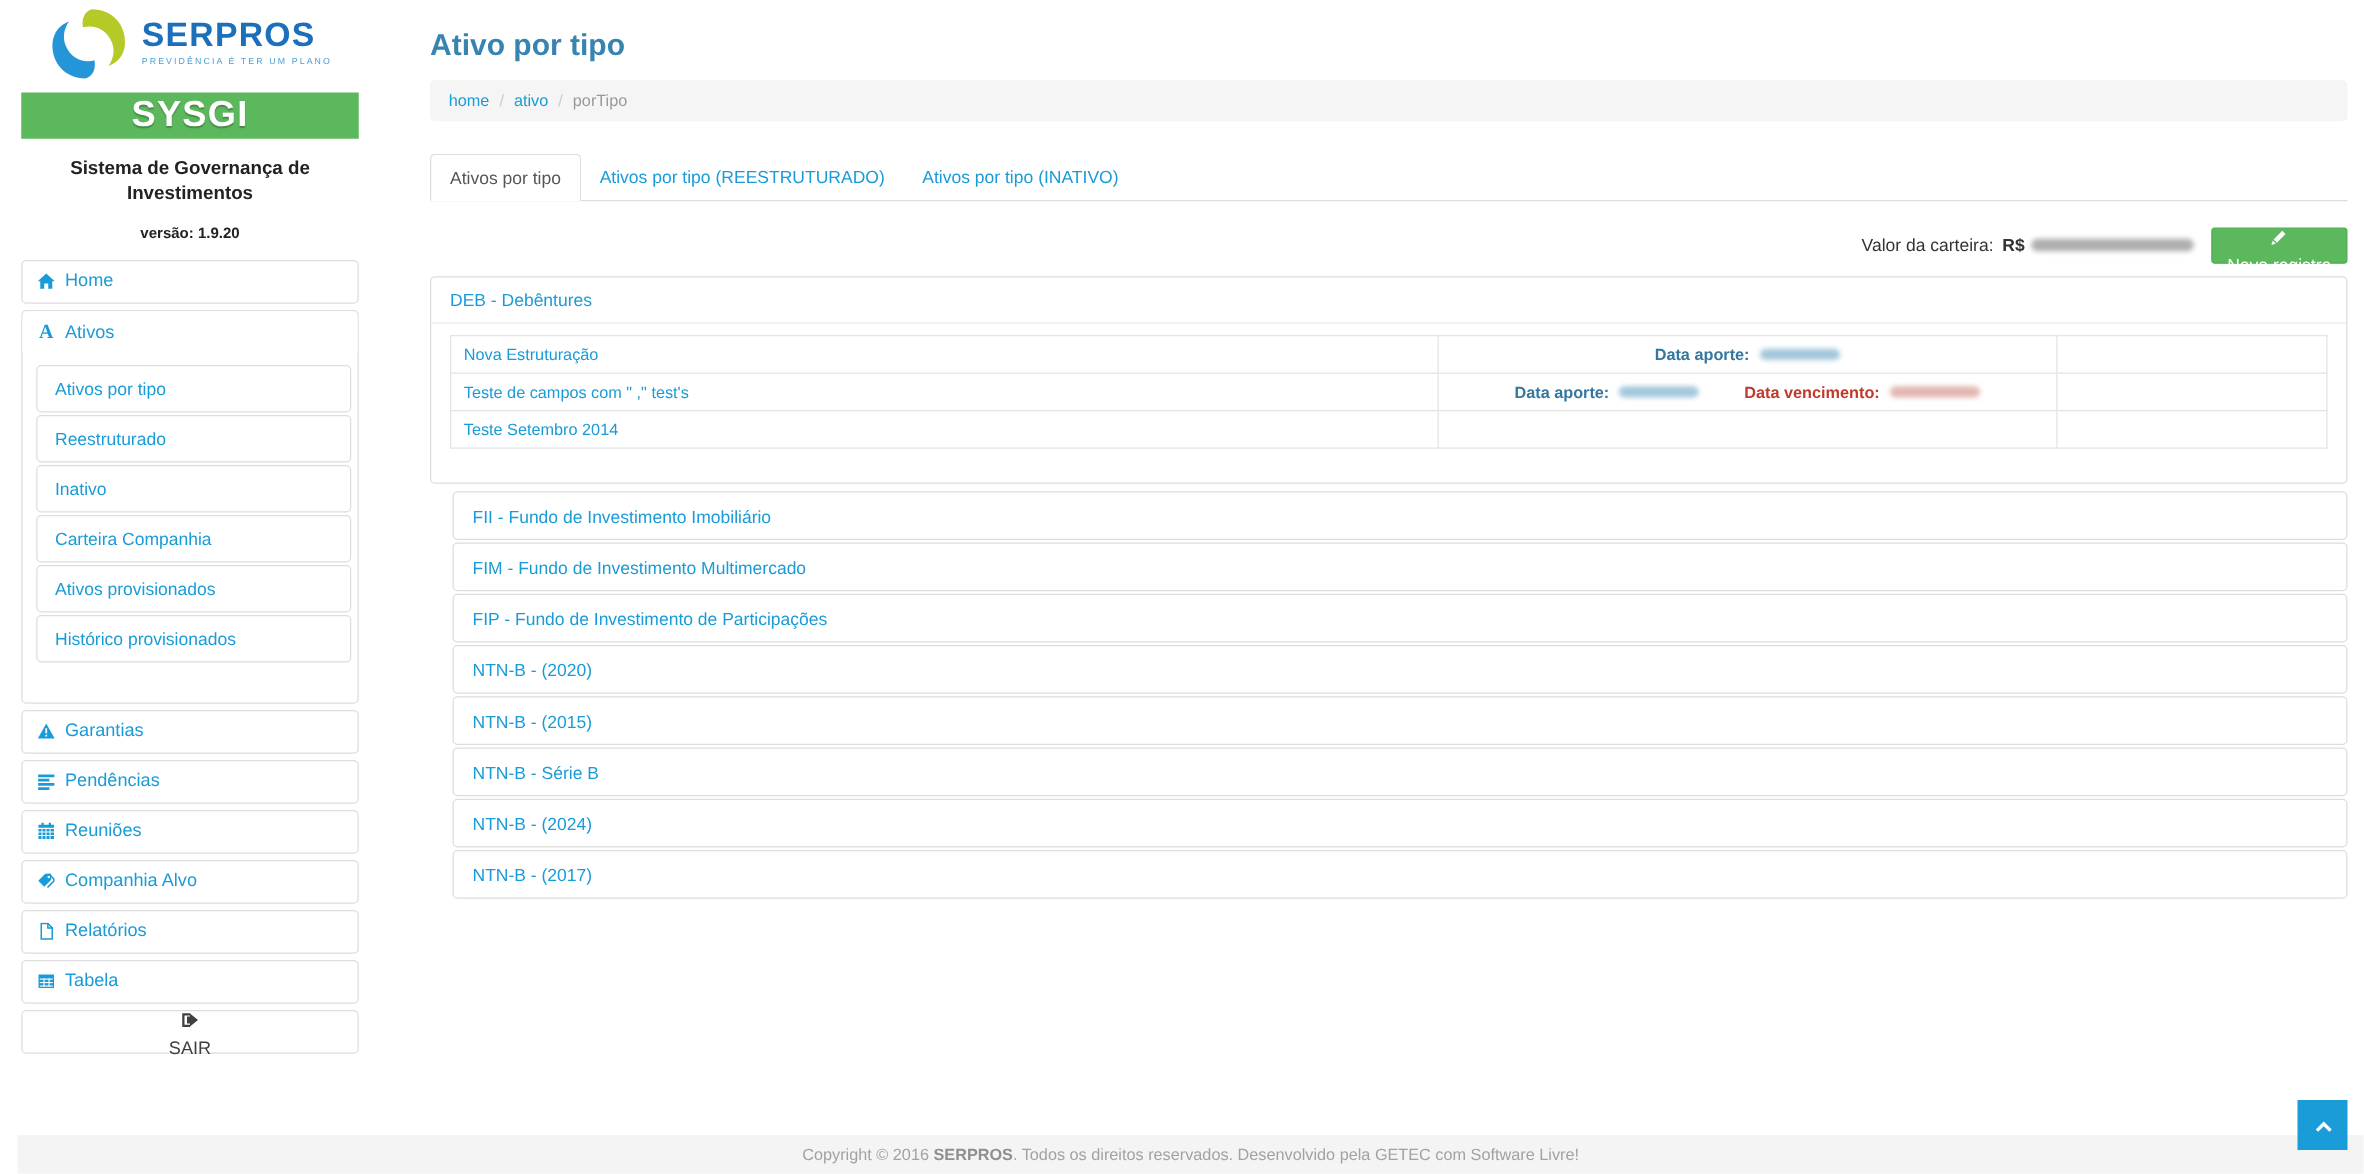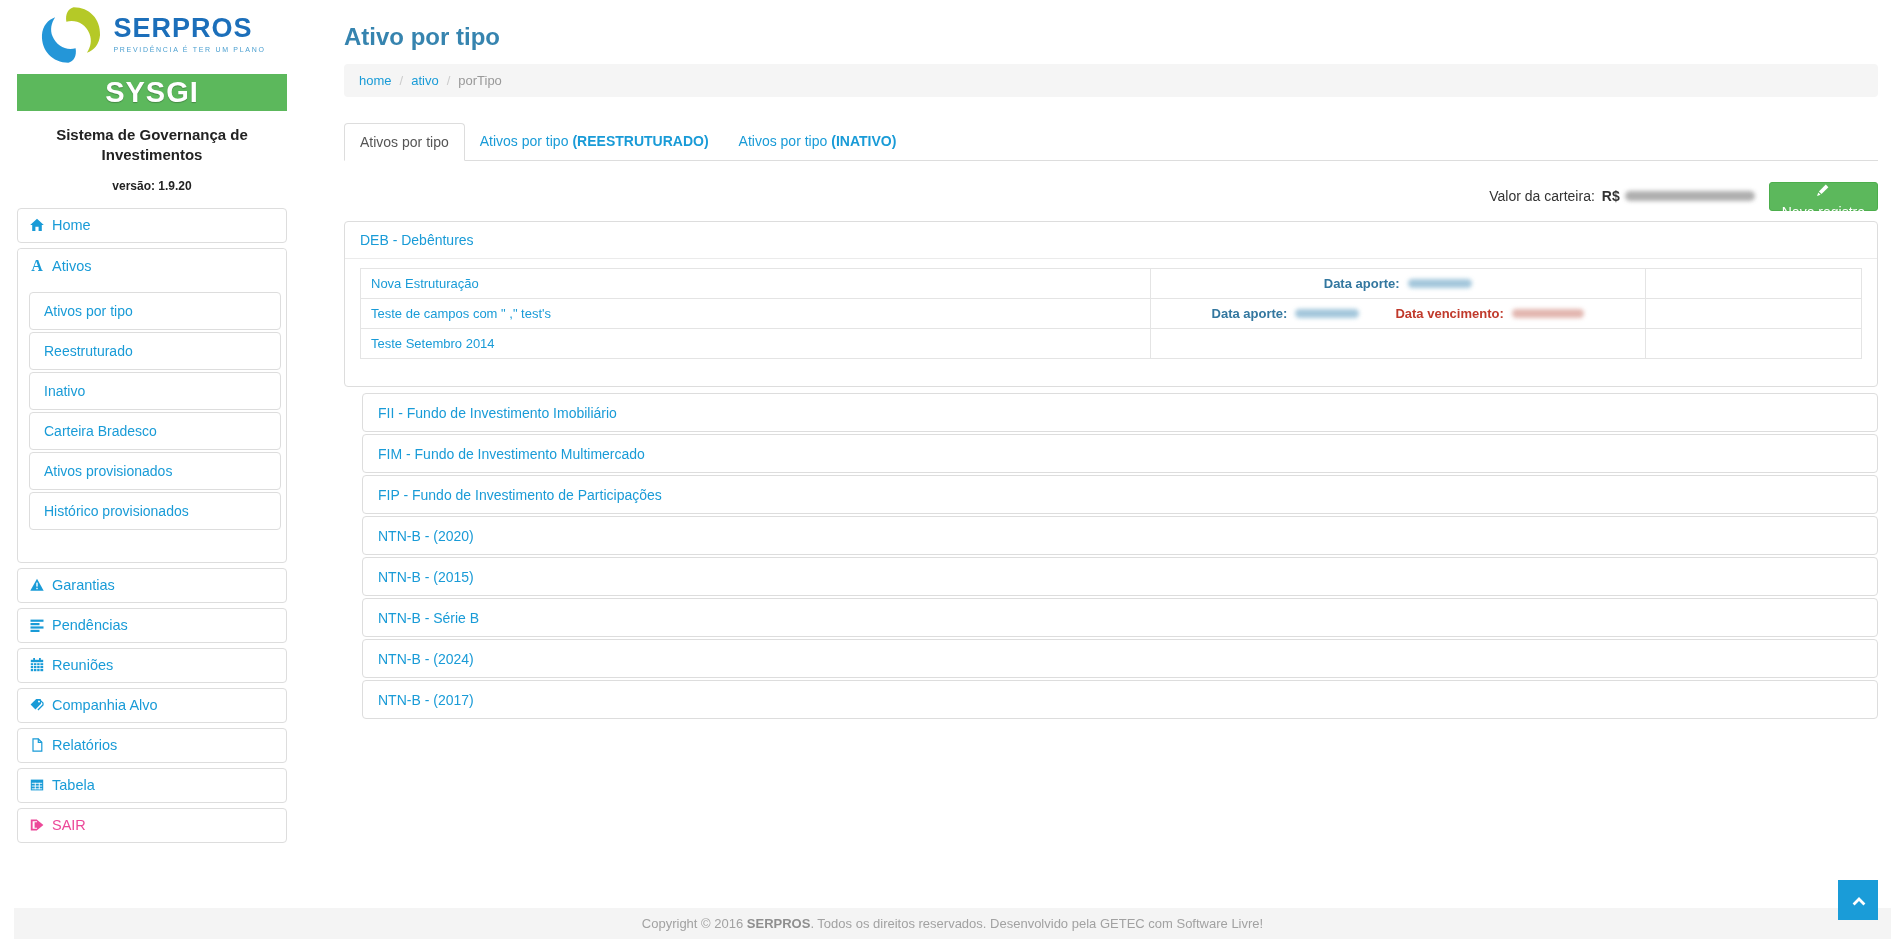--- a/index.html
+++ b/index.html
@@ -32,35 +32,35 @@
     color:#199bd7; font-size:14.5px; margin-bottom:5px; cursor:pointer;
   }
   .group { border:1px solid #ddd; border-radius:4px; margin-bottom:5px; padding-bottom:30px; background:#fff; }
   .group .group-header { border:none; margin-bottom:0; height:35px; }
   .submenu { margin:8px 5px 0 11px; }
   .submenu-item {
     height:38px; border:1px solid #ddd; border-radius:4px; background:#fff;
     display:flex; align-items:center; padding:0 14px; color:#199bd7; font-size:14px;
     margin-bottom:2px; cursor:pointer;
   }
-  .menu-item.logout { color:#ec4899; }
+  .menu-item.logout { color:#404040;flex-direction:column; }
   .icon { width:14px; height:14px; flex:0 0 auto; display:inline-block; }
   .icon svg { width:14px; height:14px; display:block; }
   .icon-letter { font-family:"Liberation Serif", serif; font-weight:bold; font-size:16px; line-height:14px; width:14px; text-align:center; }
 
   
   .main { position:absolute; left:344px; right:13px; top:0; }
   .page-title { margin-top:22px; font-size:24px; font-weight:bold; color:#3684af; line-height:30px; }
   .breadcrumb { margin-top:12px; height:33px; background:#f5f5f5; border-radius:4px;
     display:flex; align-items:center; padding:0 15px; font-size:13px; color:#999; gap:8px; }
   .breadcrumb .sep { color:#ccc; }
 
   .tabs { margin-top:26px; border-bottom:1px solid #ddd; display:flex; height:38px; }
   .tab { padding:0 15px; line-height:37px; font-size:14px; color:#199bd7; }
-  .tab .suffix { font-weight:bold; margin-left:4px; }
+  .tab .suffix { font-weight:normal; margin-left:4px; }
   .tab.active { background:#fff; border:1px solid #ddd; border-bottom:1px solid #fff;
     border-radius:4px 4px 0 0; color:#555; margin-bottom:-1px; cursor:default; }
 
   .toolbar { margin-top:20px; height:30px; display:flex; justify-content:flex-end; align-items:center; gap:14px; }
   .portfolio-value { display:flex; align-items:center; gap:5px; font-size:14px; color:#333; }
   .portfolio-value b { margin-left:2px; }
   .blur-bar { display:inline-block; border-radius:5px; filter:blur(2px); opacity:.8; }
   .blur-gray { width:130px; height:10px; background:#9b9b9b; }
   .blur-blue { width:64px; height:9px; background:#8db9d3; }
   .blur-red  { width:72px; height:9px; background:#dba49c; }
@@ -123,21 +123,21 @@
 
     <div class="group">
       <div class="group-header">
         <span class="icon icon-letter">A</span>
         <span>Ativos</span>
       </div>
       <div class="submenu">
         <div class="submenu-item">Ativos por tipo</div>
         <div class="submenu-item">Reestruturado</div>
         <div class="submenu-item">Inativo</div>
-        <div class="submenu-item">Carteira Bradesco</div>
+        <div class="submenu-item">Carteira Companhia</div>
         <div class="submenu-item">Ativos provisionados</div>
         <div class="submenu-item">Histórico provisionados</div>
       </div>
     </div>
 
     <div class="menu-item">
       <span class="icon">
         <svg viewBox="0 0 14 14" fill="currentColor">
             <path d="M7 0.8 L13.7 12.8 H0.3 Z"></path>
             <rect x="6.3" y="4.6" width="1.4" height="4" fill="#fff"></rect>

